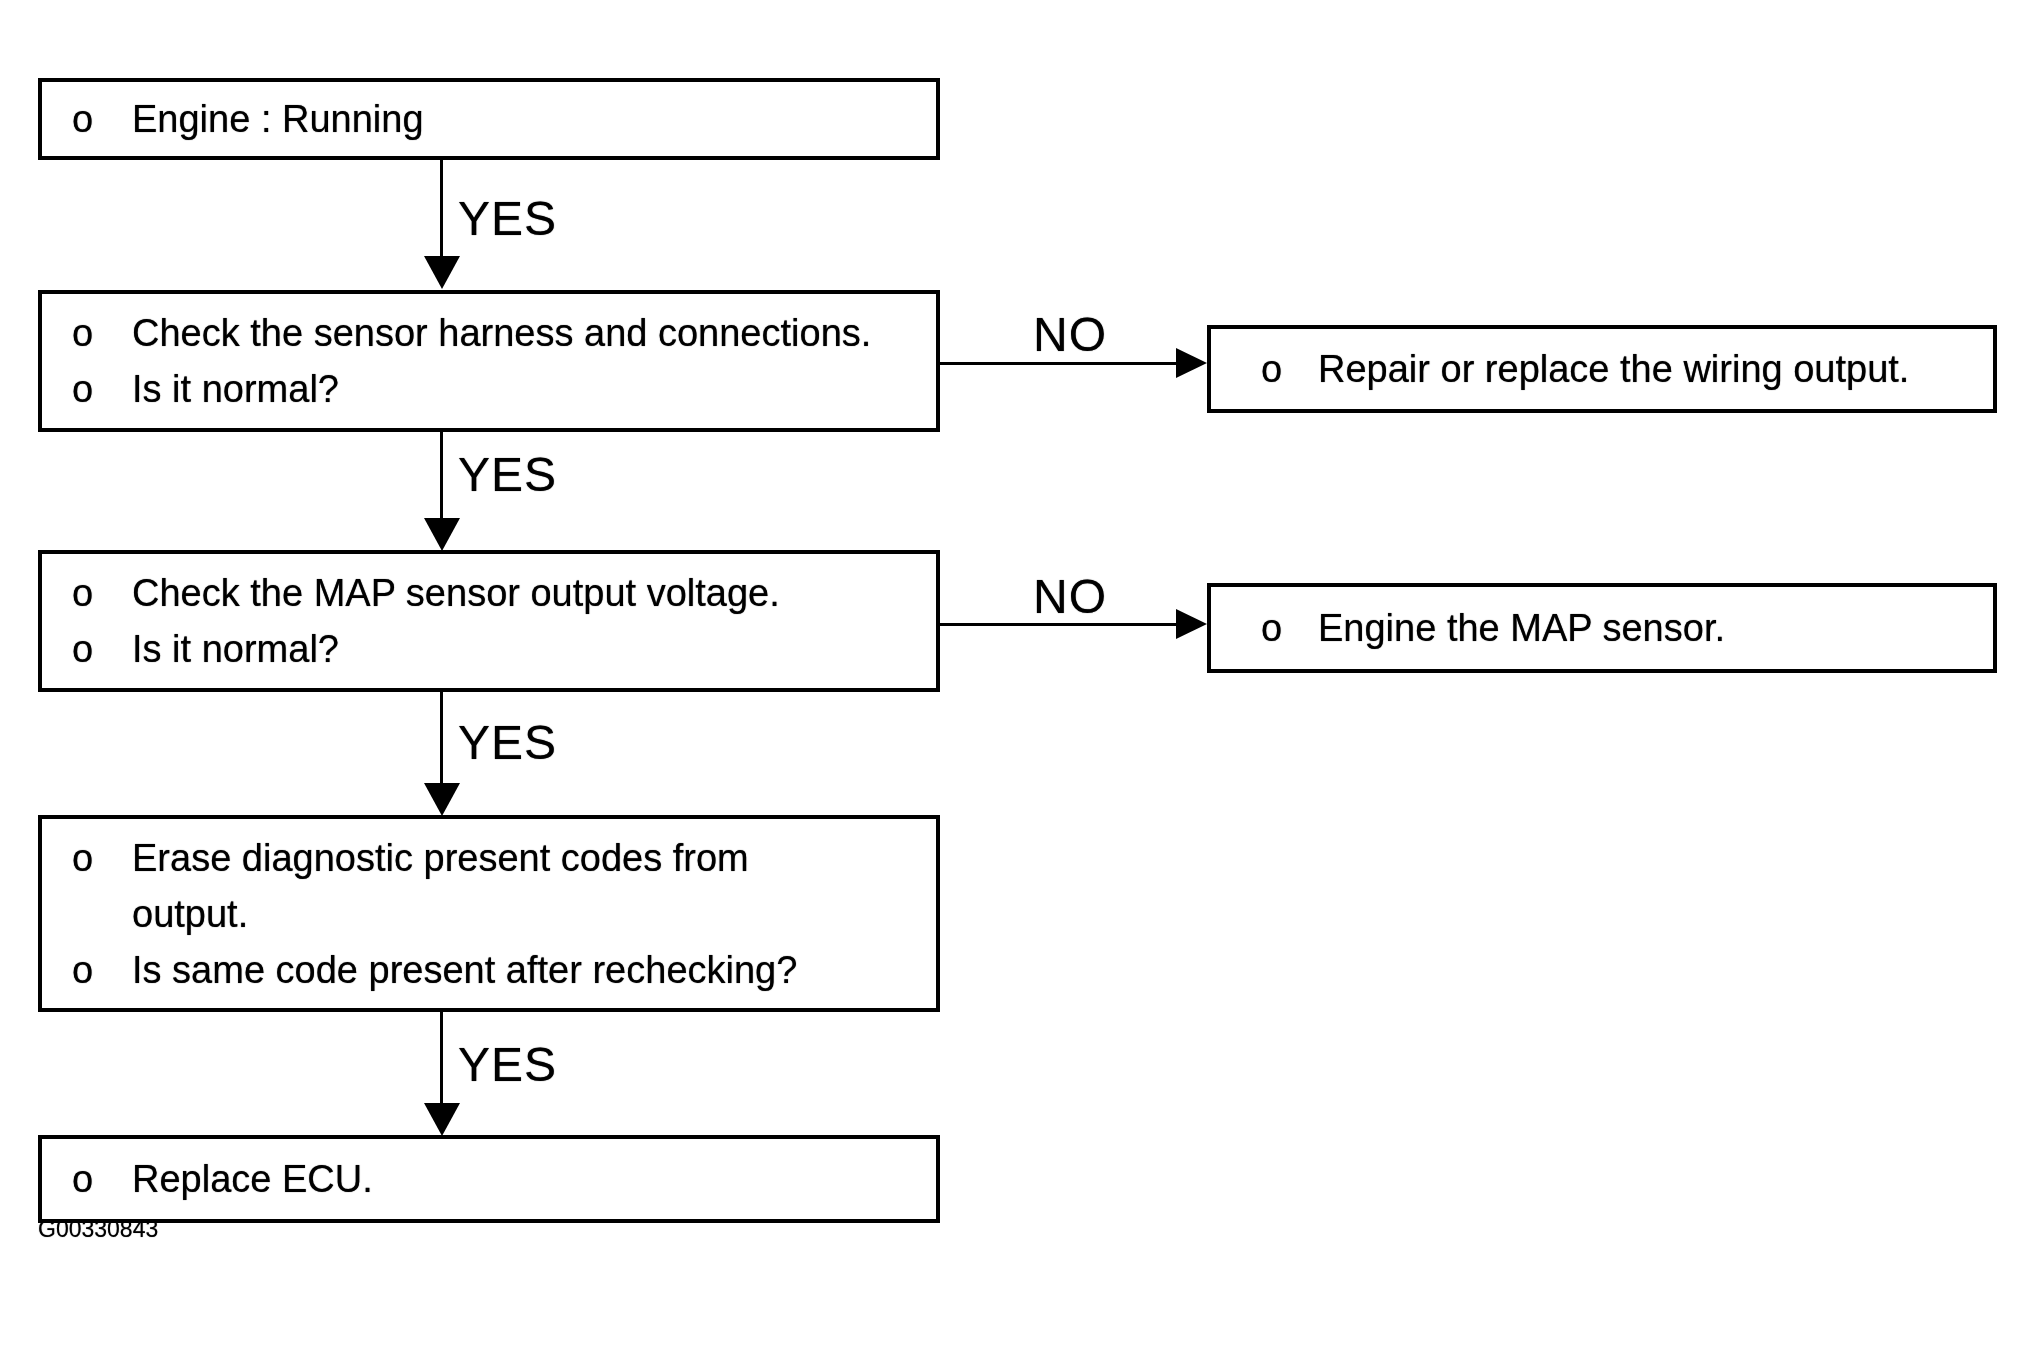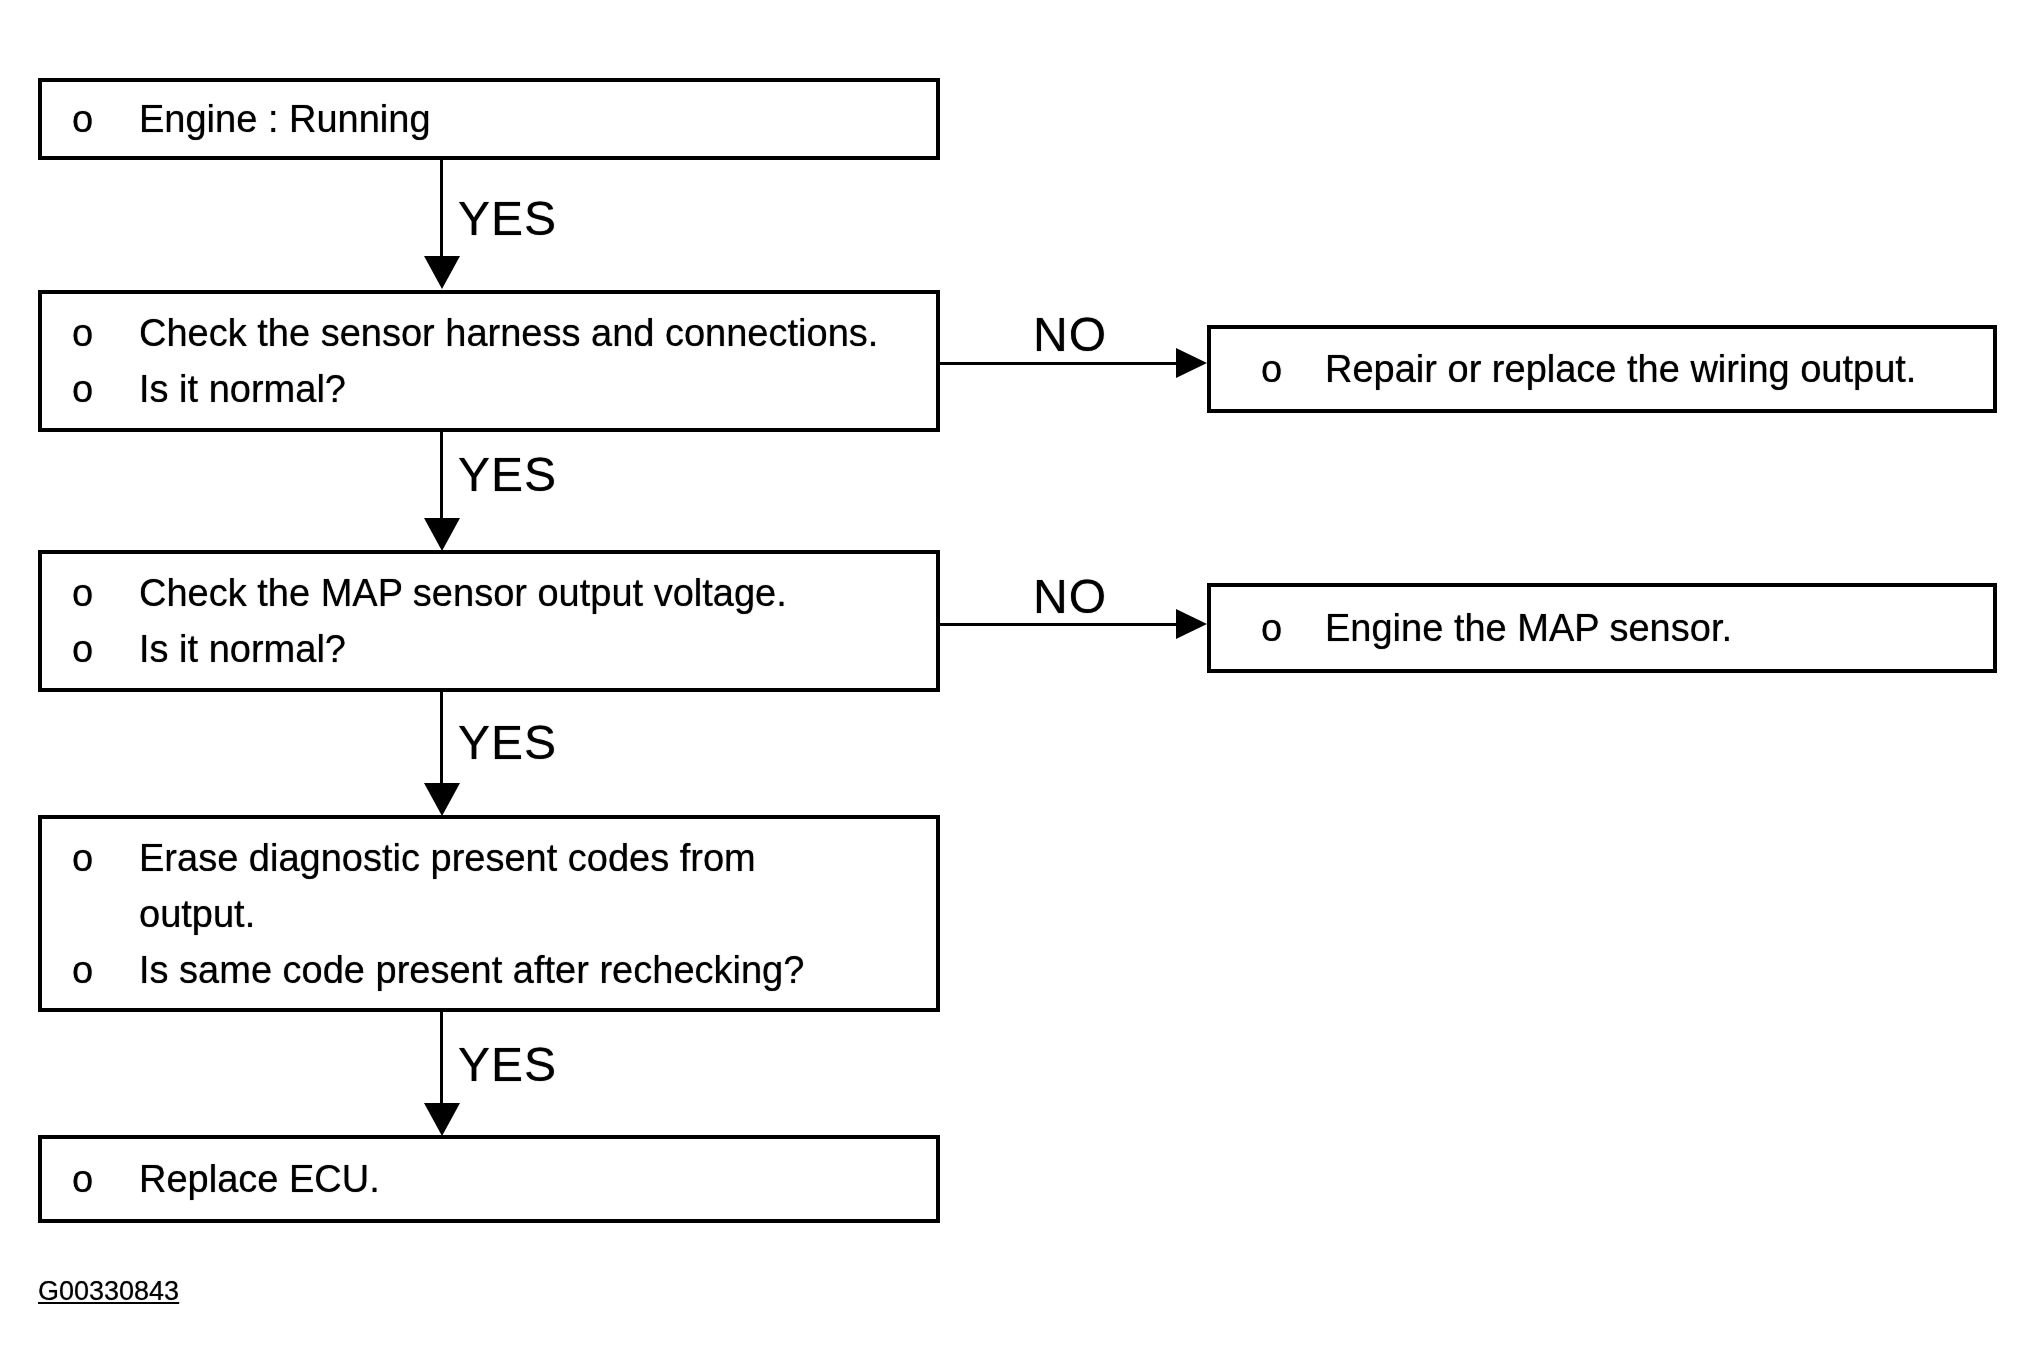--- a/index.html
+++ b/index.html
@@ -43,21 +43,20 @@
   }
   .line {
     display: flex;
     align-items: baseline;
   }
   .bullet {
     flex: 0 0 60px;
   }
   .txt {
     flex: 1 1 auto;
-    margin-left: 7px;
   }
   
   .vshaft {
     position: absolute;
     left: 440px;
     width: 3px;
     background: #000000;
   }
   .varrowhead {
     position: absolute;
@@ -87,25 +86,24 @@
   .edge-label {
     position: absolute;
     font-size: 48px;
     line-height: 46px;
     letter-spacing: 1px;
     text-shadow: 0 0 1px rgba(0,0,0,0.75);
   }
   .figure-id {
     position: absolute;
     left: 38px;
-    top: 1276px;
-    font-size: 27px;
+    top: 1214px;
+    font-size: 23px;
     line-height: 30px;
     text-shadow: 0 0 1px rgba(0,0,0,0.6);
-    text-decoration: underline;
   }
 </style>
 </head>
 <body>
 
 <div class="canvas">
 
   <div class="box left-col" style="top:78px;height:82px;">
     <div class="line">
       <span class="bullet">o</span>

